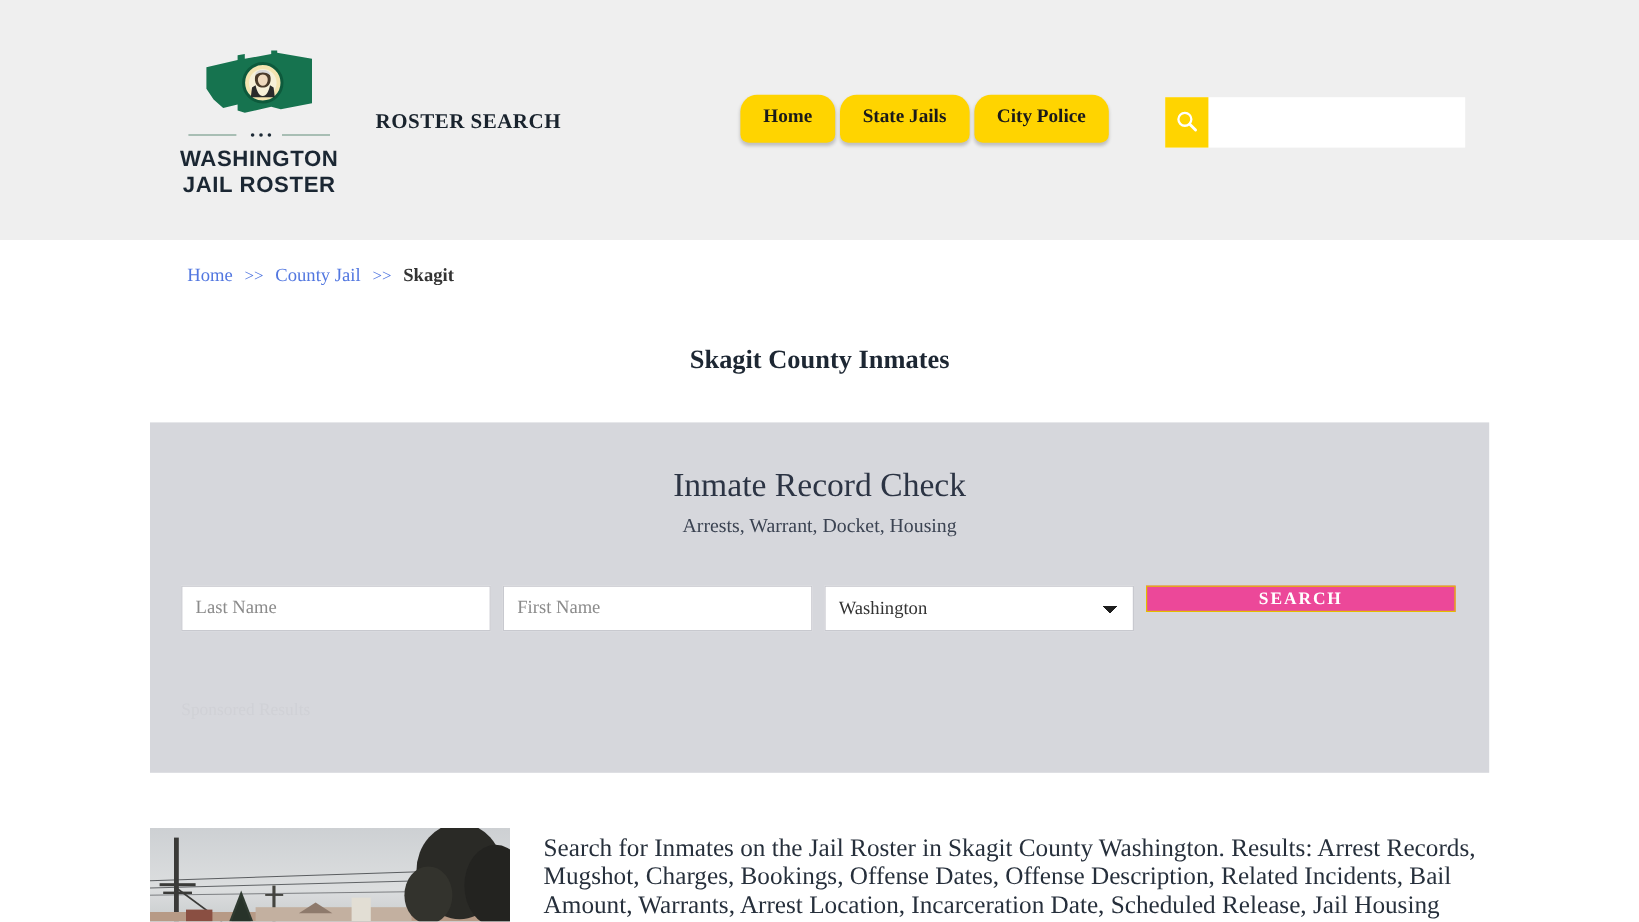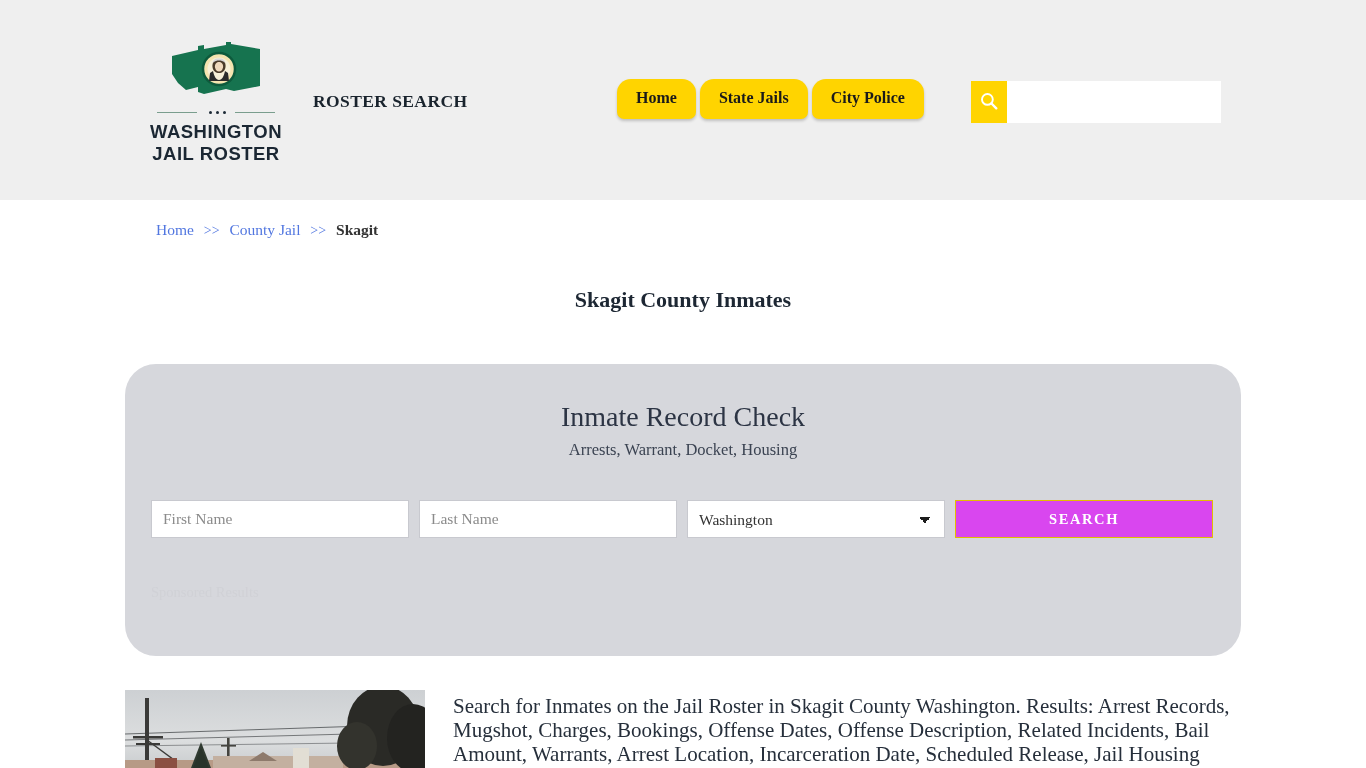--- a/index.html
+++ b/index.html
@@ -171,25 +171,24 @@
     text-align: center;
     font-size: 22px;
     font-weight: bold;
     color: #1d2733;
   }
 
   
   .panel {
     position: absolute;
     left: 125px;
-    top: 364px;
+    top: 352px;
     width: 1116px;
     height: 292px;
     background: #d6d7dc;
-    border-radius: 31px;
   }
   .panel-title {
     text-align: center;
     font-size: 28px;
     color: #2c3444;
     margin-top: 37px;
     line-height: 1.15;
     font-weight: normal;
   }
   .panel-sub {
@@ -228,22 +227,22 @@
       linear-gradient(135deg, #1d1d1d 50%, transparent 50%);
     background-position:
       calc(100% - 19px) 16px,
       calc(100% - 13px) 16px;
     background-size: 6px 6px, 6px 6px;
     background-repeat: no-repeat;
     cursor: pointer;
   }
   .search-btn {
     width: 258px;
-    height: 38px;
-    background: #d946ef;
+    height: 22px;
+    background: #ec4899;
     border: 1px solid #e3bd00;
     color: #ffffff;
     font-size: 14.5px;
     letter-spacing: 1.6px;
     font-weight: bold;
     font-family: "Liberation Serif", serif;
     cursor: pointer;
   }
   .sponsored {
     position: absolute;
@@ -340,22 +339,22 @@
   <span class="current">Skagit</span>
 </div>
 
 <h1 class="page-title">Skagit County Inmates</h1>
 
 <div class="panel">
   <div class="panel-title">Inmate Record Check</div>
   <div class="panel-sub">Arrests, Warrant, Docket, Housing</div>
 
   <div class="form-row">
+    <input class="fld fld-last" type="text" placeholder="Last Name" style="">
     <input class="fld fld-first" type="text" placeholder="First Name" style="">
-    <input class="fld fld-last" type="text" placeholder="Last Name" style="">
     <select class="fld fld-state">
       <option>Washington</option>
     </select>
     <button class="search-btn">SEARCH</button>
   </div>
 </div>
 
 <div class="sponsored">Sponsored Results</div>
 
 <div class="content">

